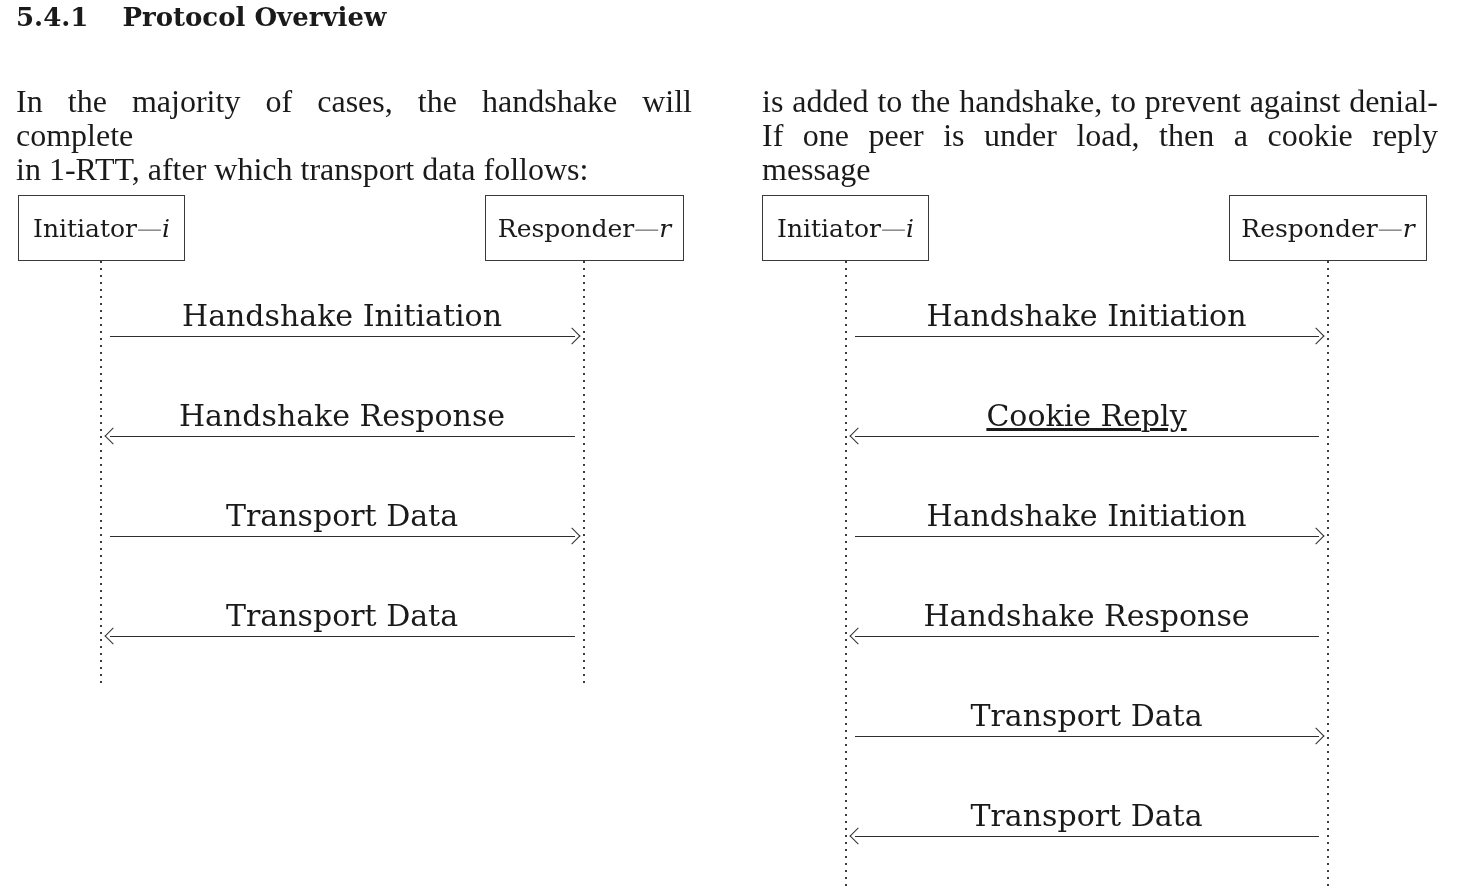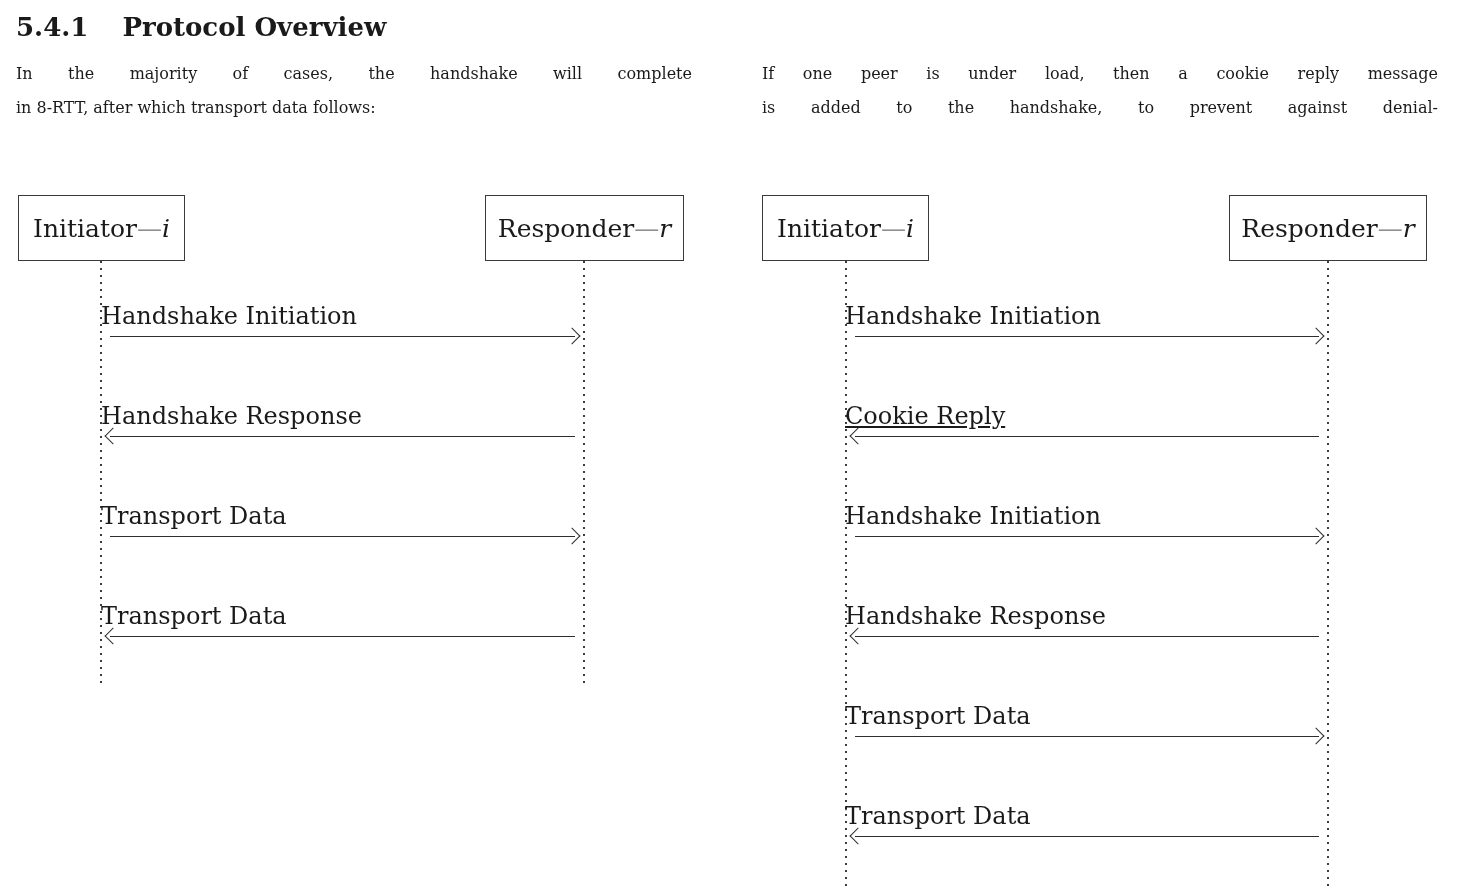--- a/index.html
+++ b/index.html
@@ -10,33 +10,34 @@
     background: #ffffff;
     color: #1a1a1a;
     font-family: "DejaVu Serif", serif;
     overflow: hidden;
   }
 
   
   .heading {
     position: absolute;
     left: 16px;
-    top: 12px;
+    top: 2px;
     font-size: 26px;
     font-weight: bold;
     white-space: nowrap;
   }
   .heading .num { display: inline-block; margin-right: 34px; }
 
   
   .para {
     position: absolute;
-    top: 57px;
-    font-size: 16px;
+    top: 84px;
+    font-size: 32px;
     line-height: 34px;
+    font-family: Liberation Serif, serif;
   }
   .para-left  { left: 16px;  width: 676px; }
   .para-right { left: 762px; width: 676px; }
   .jline { text-align: justify; text-align-last: justify; }
 
   
   .actor-box {
     position: absolute;
     top: 195px;
     height: 66px;
@@ -61,22 +62,22 @@
       #3c3c3c 0px, #3c3c3c 2px,
       transparent 2px, transparent 7px
     );
   }
 
   
   .msg-label {
     position: absolute;
     height: 30px;
     line-height: 30px;
-    text-align: left;
-    font-size: 24px;
+    text-align: center;
+    font-size: 30px;
     white-space: nowrap;
   }
 
   
   .arrow {
     position: absolute;
     height: 0;
     border-top: 1.4px solid #2e2e2e;
   }
   .arrow.right::after {
@@ -106,26 +107,26 @@
 <body>
 
 <div class="page">
 
   <div class="heading">
     <span class="num">5.4.1</span><span>Protocol Overview</span>
   </div>
 
   <div class="para para-left">
     <div class="jline">In the majority of cases, the handshake will complete</div>
-    <div>in 8-RTT, after which transport data follows:</div>
+    <div>in 1-RTT, after which transport data follows:</div>
   </div>
 
   <div class="para para-right">
+    <div class="jline">is added to the handshake, to prevent against denial-</div>
     <div class="jline">If one peer is under load, then a cookie reply message</div>
-    <div class="jline">is added to the handshake, to prevent against denial-</div>
   </div>
 
   <div>
 
     <div class="actor-box" style="left:18px; width:167px;">
       <span>Initiator</span>
         <span class="actor-dash">—</span>
         <span class="actor-var">i</span>
     </div>
 

